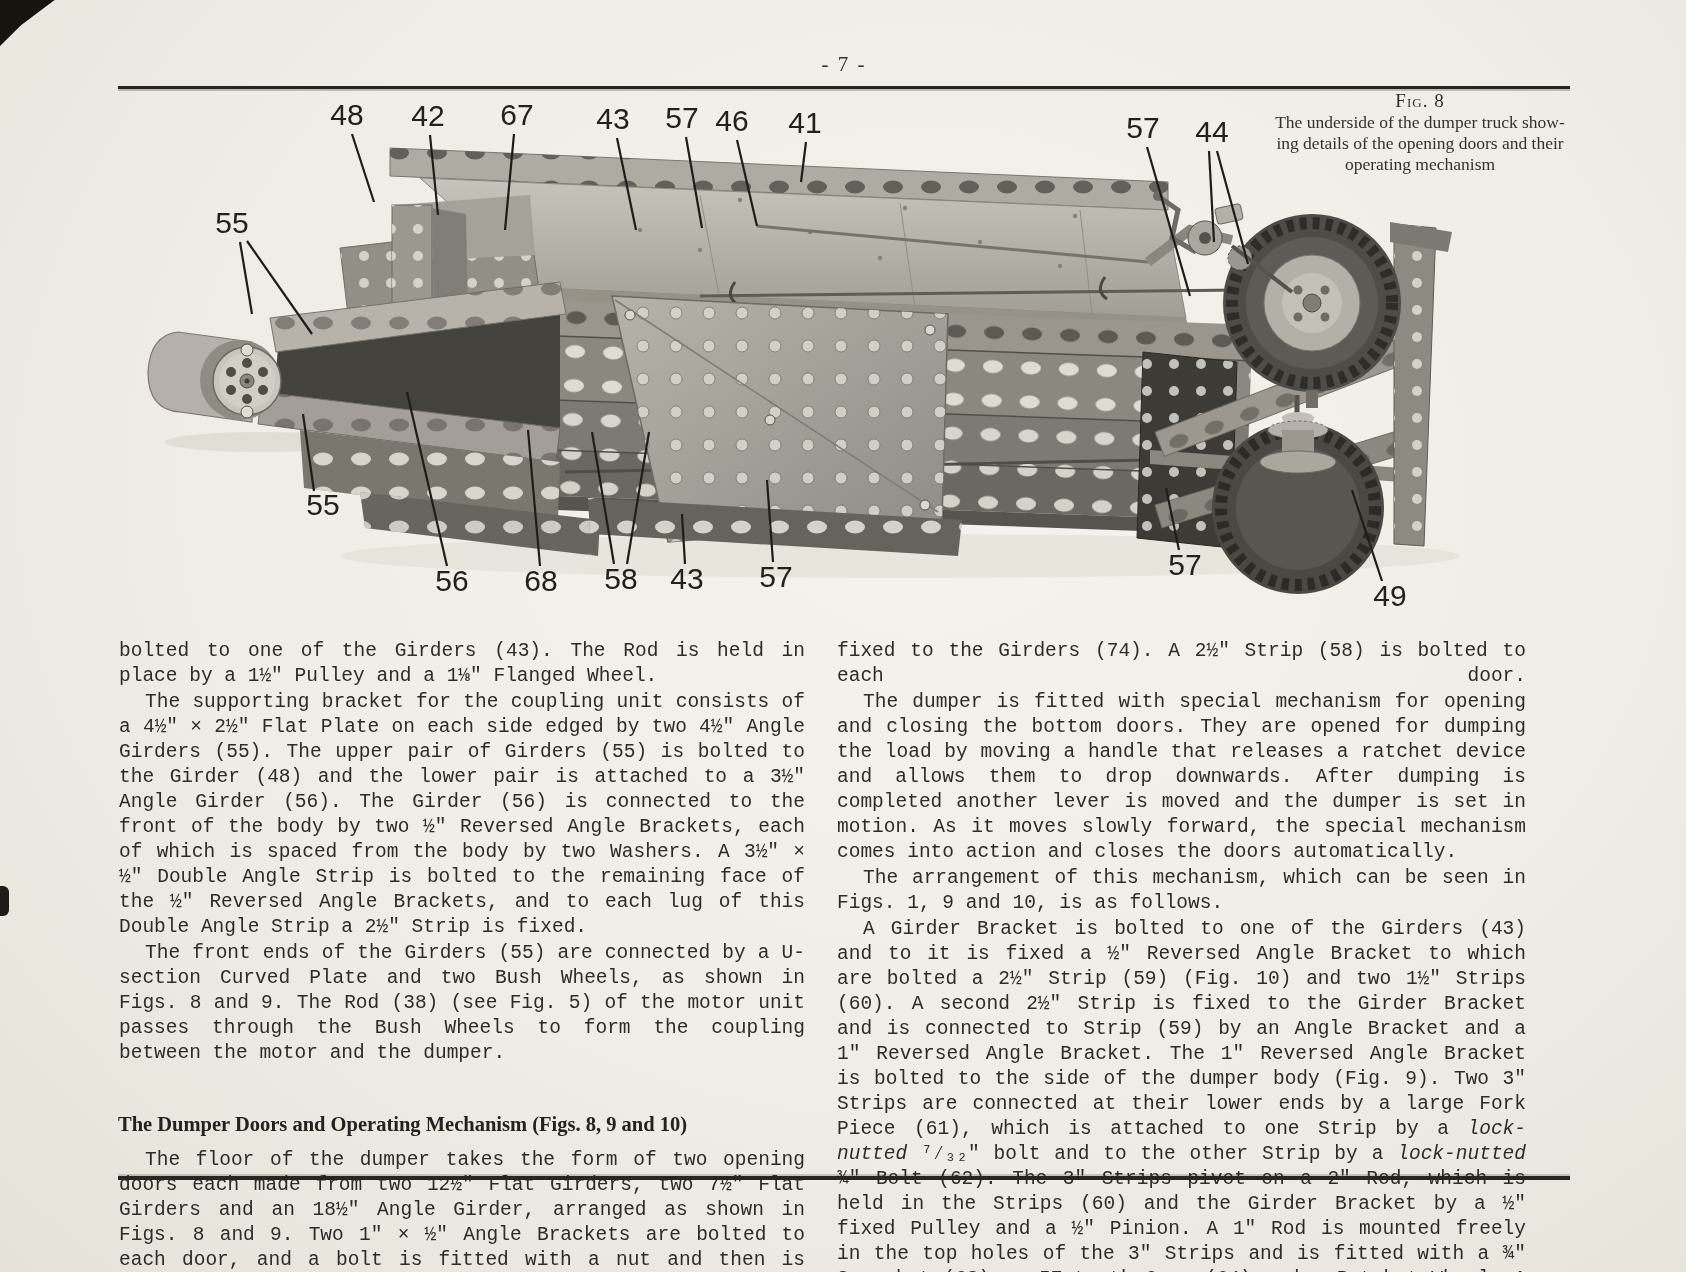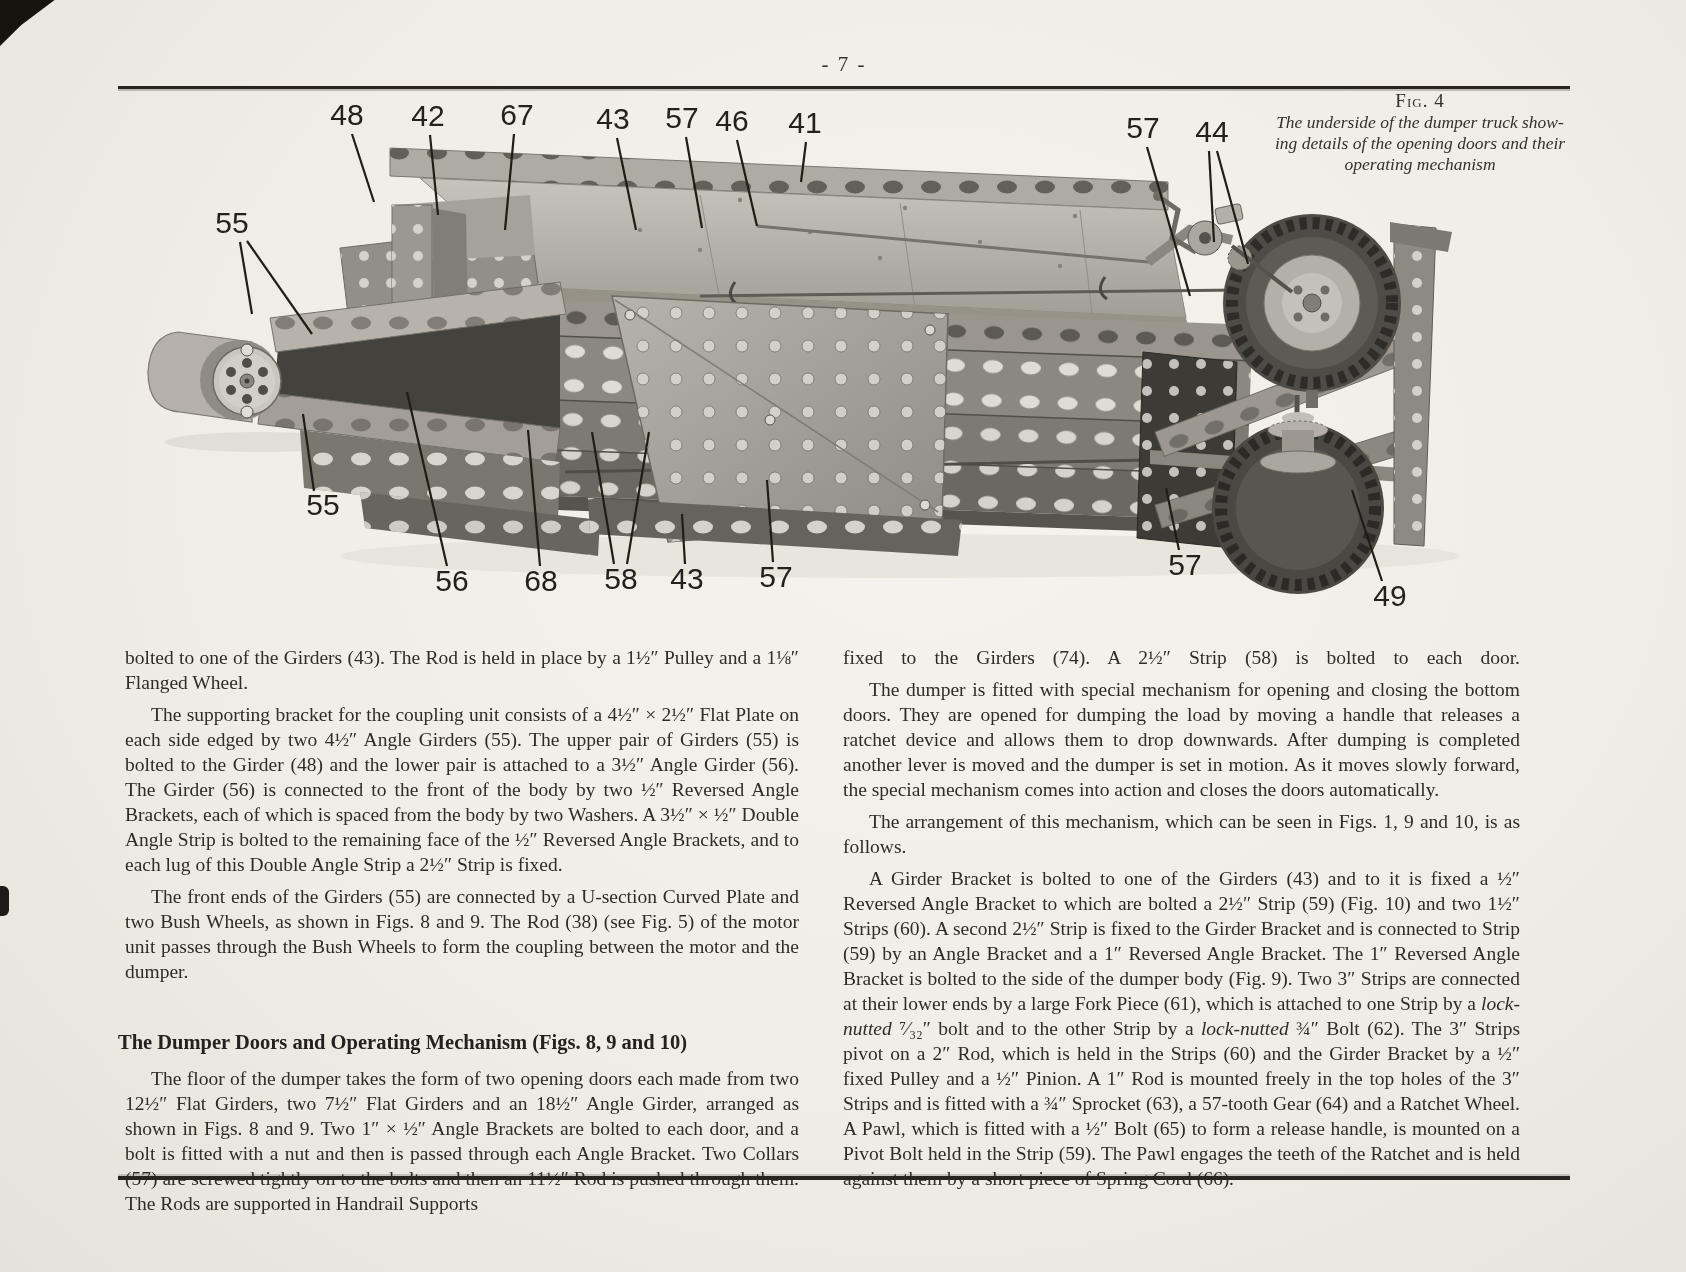--- a/index.html
+++ b/index.html
@@ -12,25 +12,25 @@
     clip-path:polygon(0 0,78% 0,30% 55%,0 100%);}
   .edge-mark{position:absolute;left:0;top:886px;width:9px;height:30px;background:#1c1b17;border-radius:0 6px 6px 0;}
   .pageno{position:absolute;left:118px;top:52px;width:1452px;text-align:center;
     font-size:21px;letter-spacing:2px;color:#35332f;}
   .rule{position:absolute;left:118px;width:1452px;background:#262520;}
   .rule.top{top:86px;height:3px;box-shadow:0 2px 0 rgba(38,37,32,.25);}
   .rule.bottom{top:1176px;height:4px;box-shadow:0 -2px 0 rgba(38,37,32,.2);}
   .figure-svg{position:absolute;left:0;top:0;width:1686px;height:640px;}
   .fig-caption{position:absolute;left:1262px;top:90px;width:316px;text-align:center;color:#33312d;}
   .fig-caption .figlabel{font-variant:small-caps;font-size:19px;letter-spacing:1px;}
-  .fig-caption .capline{font-style:italic;font-size:17.5px;line-height:21px;}
+  .fig-caption .capline{font-size:17.5px;line-height:21px;}
   .col{position:absolute;top:638px;font-size:19.5px;line-height:25px;text-align:justify;color:#2d2c29;}
   .col.left{left:118px;width:688px;}
   .col.right{left:836px;width:691px;}
-  .col p.para{margin:7px;}
+  .col p.para{margin:1px;font-family:Liberation Mono, monospace;}
   .col p.para.indent{text-indent:26px;}
   .col p.para.jlast{text-align-last:justify;}
   .col h3.section-heading{margin:46px 0 11px 0;font-size:20.5px;font-weight:bold;color:#232220;}
   .callout{font-family:"Liberation Sans","DejaVu Sans",sans-serif;font-size:30px;fill:#22211d;
     text-anchor:middle;dominant-baseline:middle;}
   .leader{stroke:#1e1d1a;stroke-width:2.2;}
   i{font-style:italic;}
 </style>
 </head>
 <body>
@@ -269,21 +269,21 @@
         <line x1="773" y1="562" x2="767" y2="480" class="leader"></line>
         <text x="776" y="579" class="callout">57</text>
         <line x1="1179" y1="550" x2="1166" y2="488" class="leader"></line>
         <text x="1185" y="567" class="callout">57</text>
         <line x1="1382" y1="581" x2="1352" y2="490" class="leader"></line>
         <text x="1390" y="598" class="callout">49</text>
       </g>
   </svg>
 
   <div class="fig-caption">
-    <div class="figlabel">Fig. 4</div>
+    <div class="figlabel">Fig. 8</div>
     <div class="capline">The underside of the dumper truck show-</div>
     <div class="capline">ing details of the opening doors and their</div>
     <div class="capline">operating mechanism</div>
   </div>
 
   <div class="col left">
     <div>
         <p class="para"><span>bolted to one of the Girders (43). The Rod is held in place by a 1½″ Pulley and a 1⅛″ Flanged Wheel.</span></p>
         <p class="para indent"><span>The supporting bracket for the coupling unit consists of a 4½″ × 2½″ Flat Plate on each side edged by two 4½″ Angle Girders (55). The upper pair of Girders (55) is bolted to the Girder (48) and the lower pair is attached to a 3½″ Angle Girder (56). The Girder (56) is connected to the front of the body by two ½″ Reversed Angle Brackets, each of which is spaced from the body by two Washers. A 3½″ × ½″ Double Angle Strip is bolted to the remaining face of the ½″ Reversed Angle Brackets, and to each lug of this Double Angle Strip a 2½″ Strip is fixed.</span></p>
         <p class="para indent"><span>The front ends of the Girders (55) are connected by a U-section Curved Plate and two Bush Wheels, as shown in Figs. 8 and 9. The Rod (38) (see Fig. 5) of the motor unit passes through the Bush Wheels to form the coupling between the motor and the dumper.</span></p>

